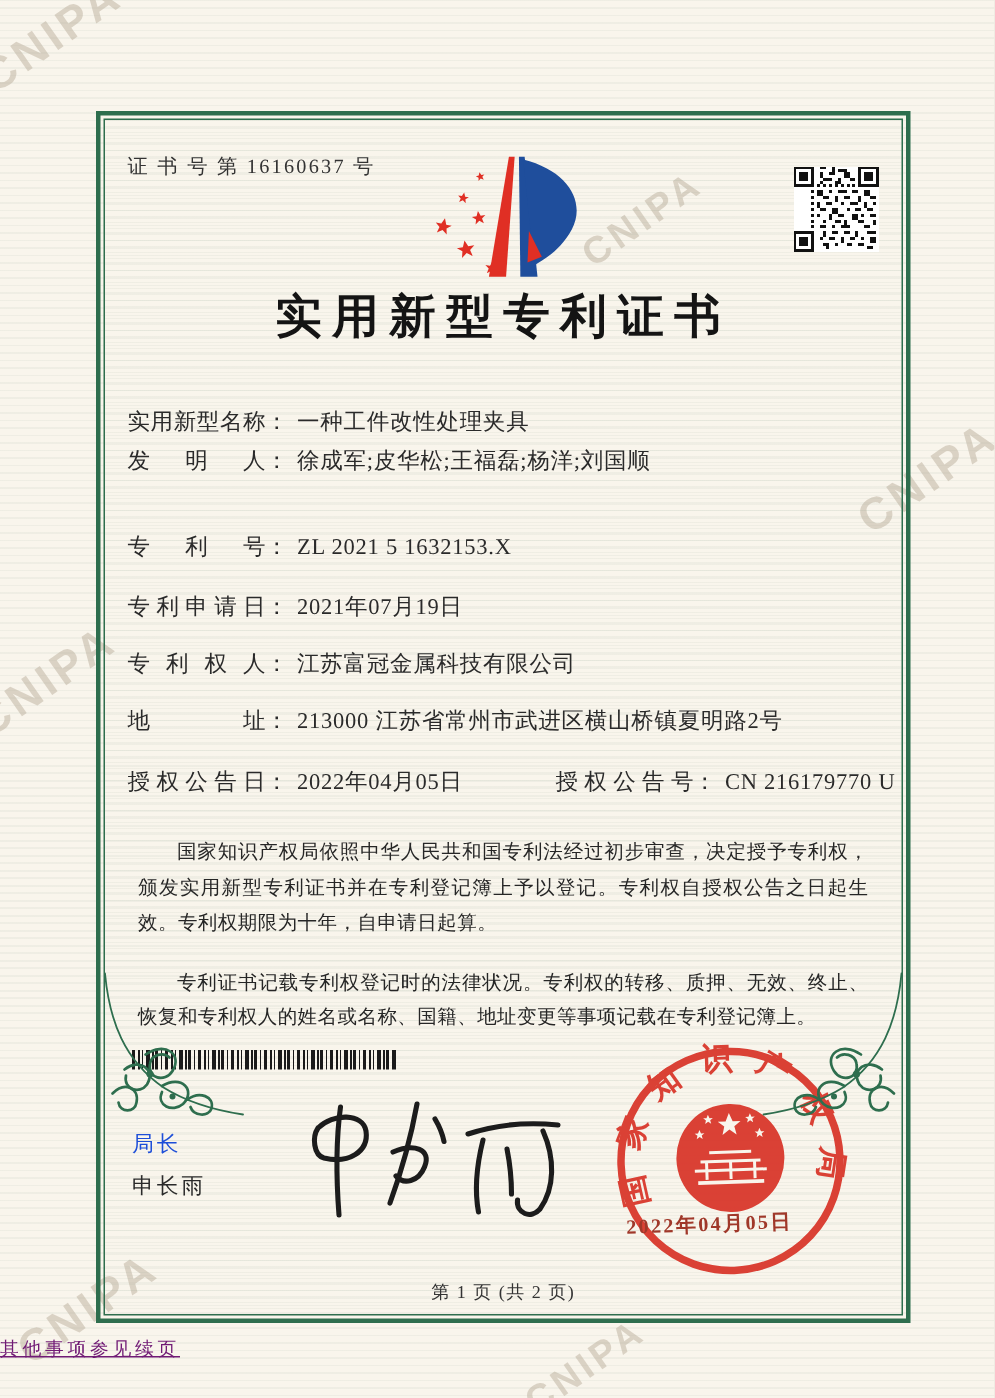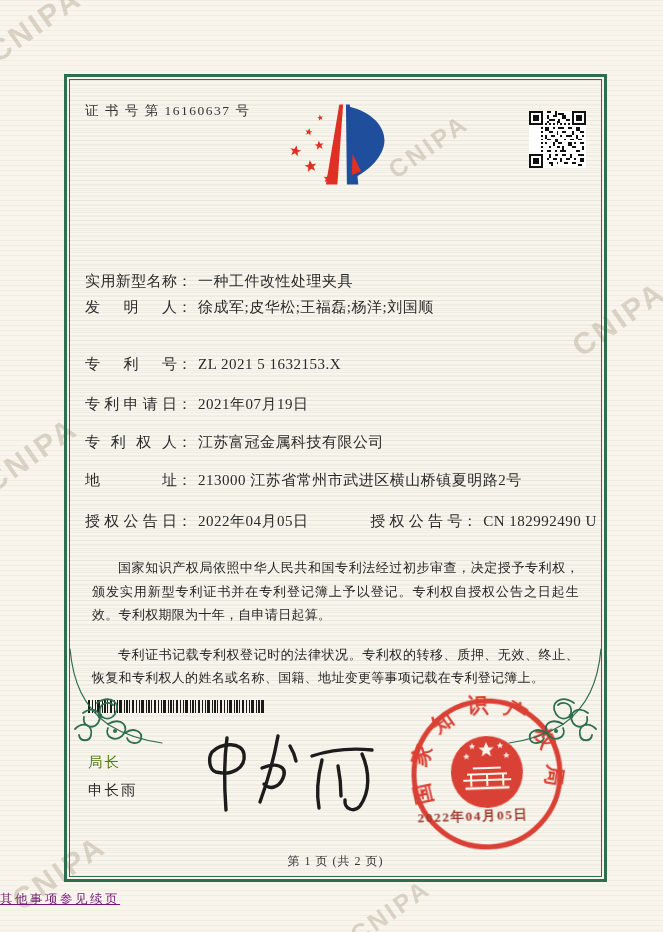--- a/index.html
+++ b/index.html
@@ -39,21 +39,21 @@
   .flabel{display:inline-block;width:92px;text-align:justify;text-align-last:justify;vertical-align:bottom;}
   .fcolon{margin-right:6px;}
   .fvalue{letter-spacing:.5px;}
   .grant-right{margin-left:58px;}
   .body-text{
     position:absolute;left:12px;top:466px;width:519px;
     font-size:13px;line-height:23.5px;text-align:justify;color:#262626;letter-spacing:.3px;
   }
   .body-text p{margin:16px;text-indent:2em;}
   .barcode{position:absolute;left:24px;top:626px;width:176px;height:13px;}
-  .sig-title{position:absolute;left:24px;top:679px;font-size:14.5px;letter-spacing:2px;color:#4d7c0f;}
+  .sig-title{position:absolute;left:24px;top:679px;font-size:14.5px;letter-spacing:2px;color:#1d4ed8;}
   .sig-name{position:absolute;left:24px;top:707px;font-size:14.5px;letter-spacing:2px;color:#2a2a2a;}
   .signature{position:absolute;left:136px;top:654px;width:185px;height:92px;}
   .seal{position:absolute;left:343px;top:620px;width:160px;height:160px;mix-blend-mode:multiply;opacity:.95;transform:rotate(-2deg);}
   .page-no{position:absolute;left:0;top:779px;width:100%;text-align:center;font-size:12px;color:#333;letter-spacing:1px;}
   .flourish{position:absolute;width:96px;height:100px;bottom:3px;}
   .flourish.fl-left{left:3px;}
   .flourish.fl-right{right:3px;transform:scaleX(-1);}
   .continuation{
     position:absolute;left:0;top:891px;width:100%;text-align:left;
     font-size:12.5px;letter-spacing:2.5px;color:#701a75;z-index:3;text-decoration:underline;
@@ -104,20 +104,21 @@
           <rect x="2" y="2" width="3" height="3"></rect>
         <path fill-rule="evenodd" d="M22,0h7v7h-7z M23,1v5h5V1z"></path>
           <rect x="24" y="2" width="3" height="3"></rect>
         <path fill-rule="evenodd" d="M0,22h7v7H0z M1,23v5h5v-5z"></path>
           <rect x="2" y="24" width="3" height="3"></rect>
         <path d="M8,6h1v1H8z M10,6h1v1h-1z M12,6h1v1h-1z M14,6h1v1h-1z M16,6h1v1h-1z M18,6h1v1h-1z M20,6h1v1h-1z M6,8h1v1H6z M6,10h1v1H6z M6,12h1v1H6z M6,14h1v1H6z M6,16h1v1H6z M6,18h1v1H6z M6,20h1v1H6z"></path>
         <path d="M9,0h2v1H9z M13,0h1v2h-1z M15,1h3v1h-3z M9,2h1v2H9z M12,2h2v1h-2z M17,2h2v2h-2z M10,4h3v1h-3z M15,4h1v1h-1z M19,4h2v1h-2z M9,5h1v1H9z M14,5h2v1h-2z M8,8h2v2H8z M12,8h1v1h-1z M15,8h3v1h-3z M20,8h2v1h-2z M24,8h2v2h-2z M10,10h2v1h-2z M14,10h1v2h-1z M17,10h2v1h-2z M22,10h1v2h-1z M26,10h2v1h-2z M8,12h1v2H8z M11,12h2v1h-2z M16,12h1v1h-1z M19,12h3v1h-3z M24,12h1v2h-1z M27,12h1v1h-1z M9,14h2v1H9z M13,14h2v2h-2z M18,14h1v1h-1z M21,14h2v1h-2z M25,14h2v1h-2z M8,16h1v1H8z M12,16h1v2h-1z M15,16h2v1h-2z M20,16h2v2h-2z M23,16h1v1h-1z M26,16h2v1h-2z M10,18h1v1h-1z M14,18h2v1h-2z M17,18h1v2h-1z M22,18h2v1h-2z M27,18h1v2h-1z M9,20h2v1H9z M13,20h1v1h-1z M16,20h3v1h-3z M24,20h2v1h-2z M10,22h1v2h-1z M13,22h2v1h-2z M17,22h2v1h-2z M21,22h1v2h-1z M25,22h3v1h-3z M9,24h1v1H9z M12,24h2v1h-2z M16,24h1v2h-1z M19,24h2v1h-2z M23,24h1v1h-1z M26,24h2v2h-2z M10,26h2v1h-2z M14,26h1v1h-1z M18,26h2v1h-2z M22,26h2v1h-2z M25,27h2v1h-2z M11,27h1v1h-1z"></path>
       </g>
     </svg>
 
+    <div class="title">实用新型专利证书</div>
 
     <div class="frow" style="top:198px;">
       <span class="flabel">实用新型名称</span><span class="fcolon">：</span><span class="fvalue">一种工件改性处理夹具</span>
     </div>
     <div class="frow" style="top:224px;">
       <span class="flabel">发明人</span><span class="fcolon">：</span><span class="fvalue">徐成军;皮华松;王福磊;杨洋;刘国顺</span>
     </div>
     <div class="frow" style="top:281px;">
       <span class="flabel">专利号</span><span class="fcolon">：</span><span class="fvalue">ZL 2021 5 1632153.X</span>
     </div>
@@ -125,21 +126,21 @@
       <span class="flabel">专利申请日</span><span class="fcolon">：</span><span class="fvalue">2021年07月19日</span>
     </div>
     <div class="frow" style="top:359px;">
       <span class="flabel">专利权人</span><span class="fcolon">：</span><span class="fvalue">江苏富冠金属科技有限公司</span>
     </div>
     <div class="frow" style="top:397px;">
       <span class="flabel">地址</span><span class="fcolon">：</span><span class="fvalue">213000 江苏省常州市武进区横山桥镇夏明路2号</span>
     </div>
     <div class="frow" style="top:438px;">
       <span><span class="flabel">授权公告日</span><span class="fcolon">：</span><span class="fvalue">2022年04月05日</span></span>
-      <span class="grant-right"><span class="flabel">授权公告号</span><span class="fcolon">：</span><span class="fvalue">CN 182992490 U</span></span>
+      <span class="grant-right"><span class="flabel">授权公告号</span><span class="fcolon">：</span><span class="fvalue">CN 216179770 U</span></span>
     </div>
 
     <div class="body-text">
       <p>国家知识产权局依照中华人民共和国专利法经过初步审查，决定授予专利权，颁发实用新型专利证书并在专利登记簿上予以登记。专利权自授权公告之日起生效。专利权期限为十年，自申请日起算。</p>
       <p>专利证书记载专利权登记时的法律状况。专利权的转移、质押、无效、终止、恢复和专利权人的姓名或名称、国籍、地址变更等事项记载在专利登记簿上。</p>
     </div>
 
     <svg class="barcode" viewBox="0 0 176 13" preserveAspectRatio="none" shape-rendering="crispEdges">
       <defs>
         <pattern id="bc" width="22" height="13" patternUnits="userSpaceOnUse">

